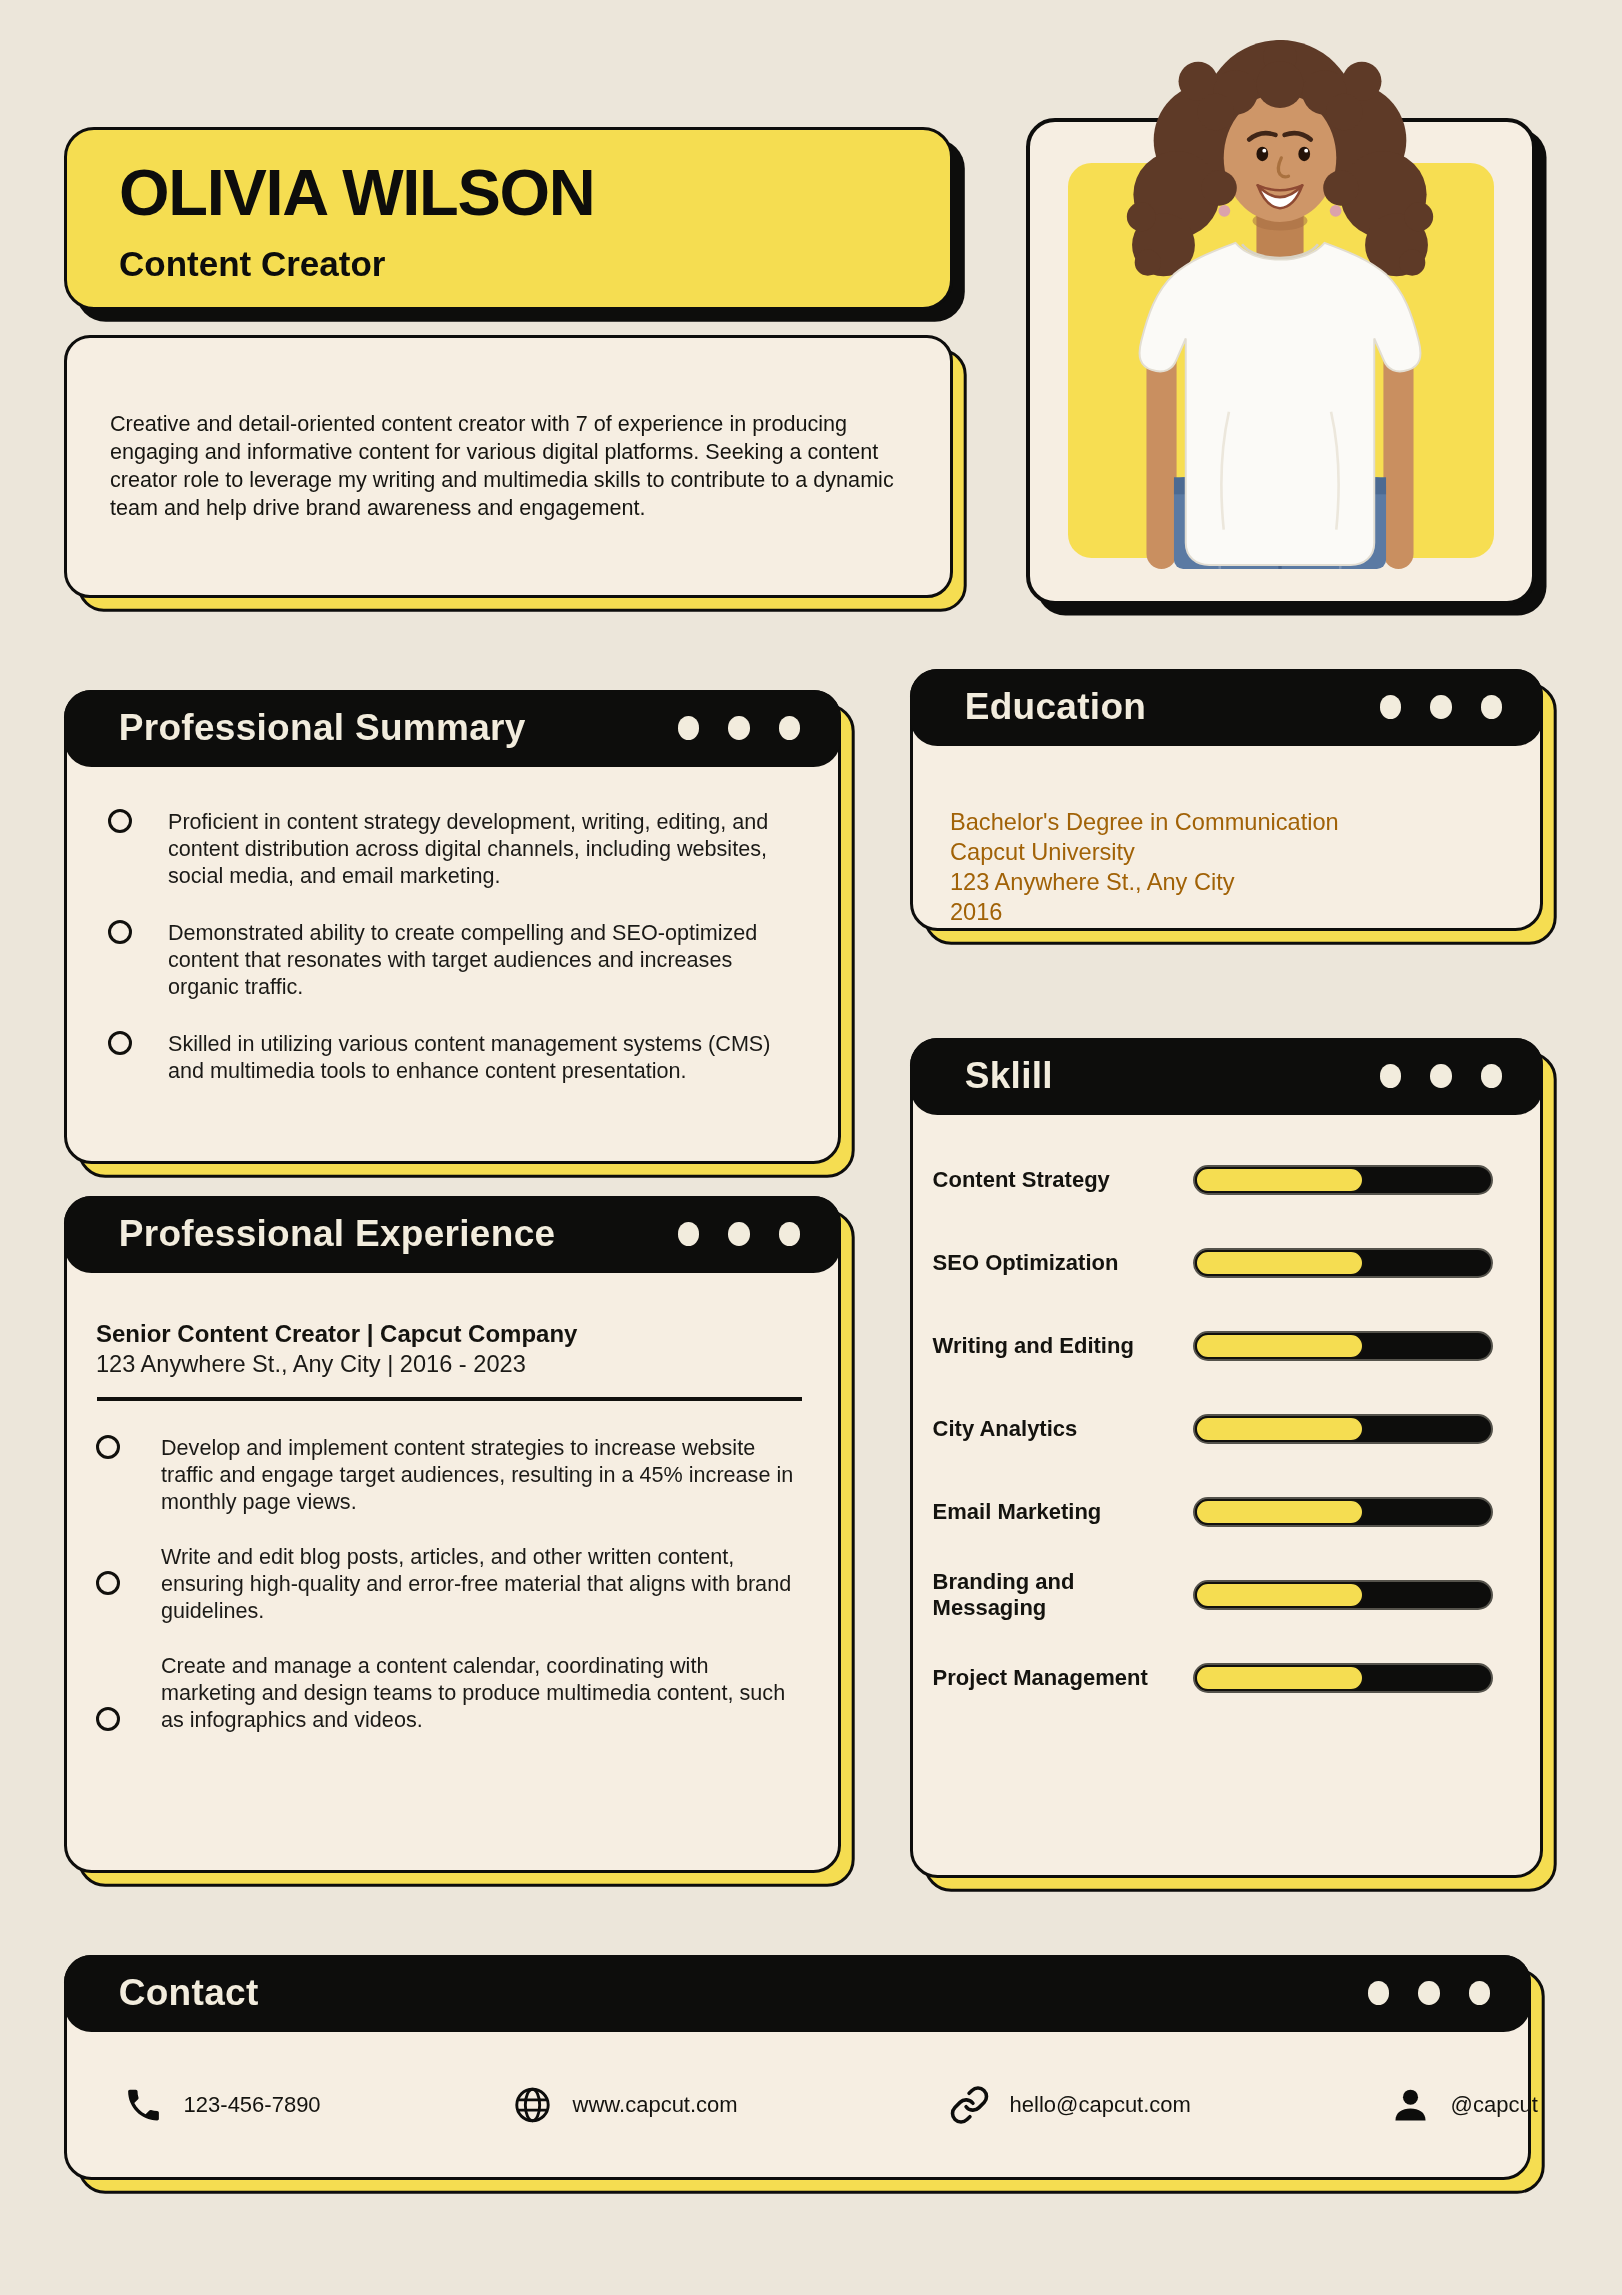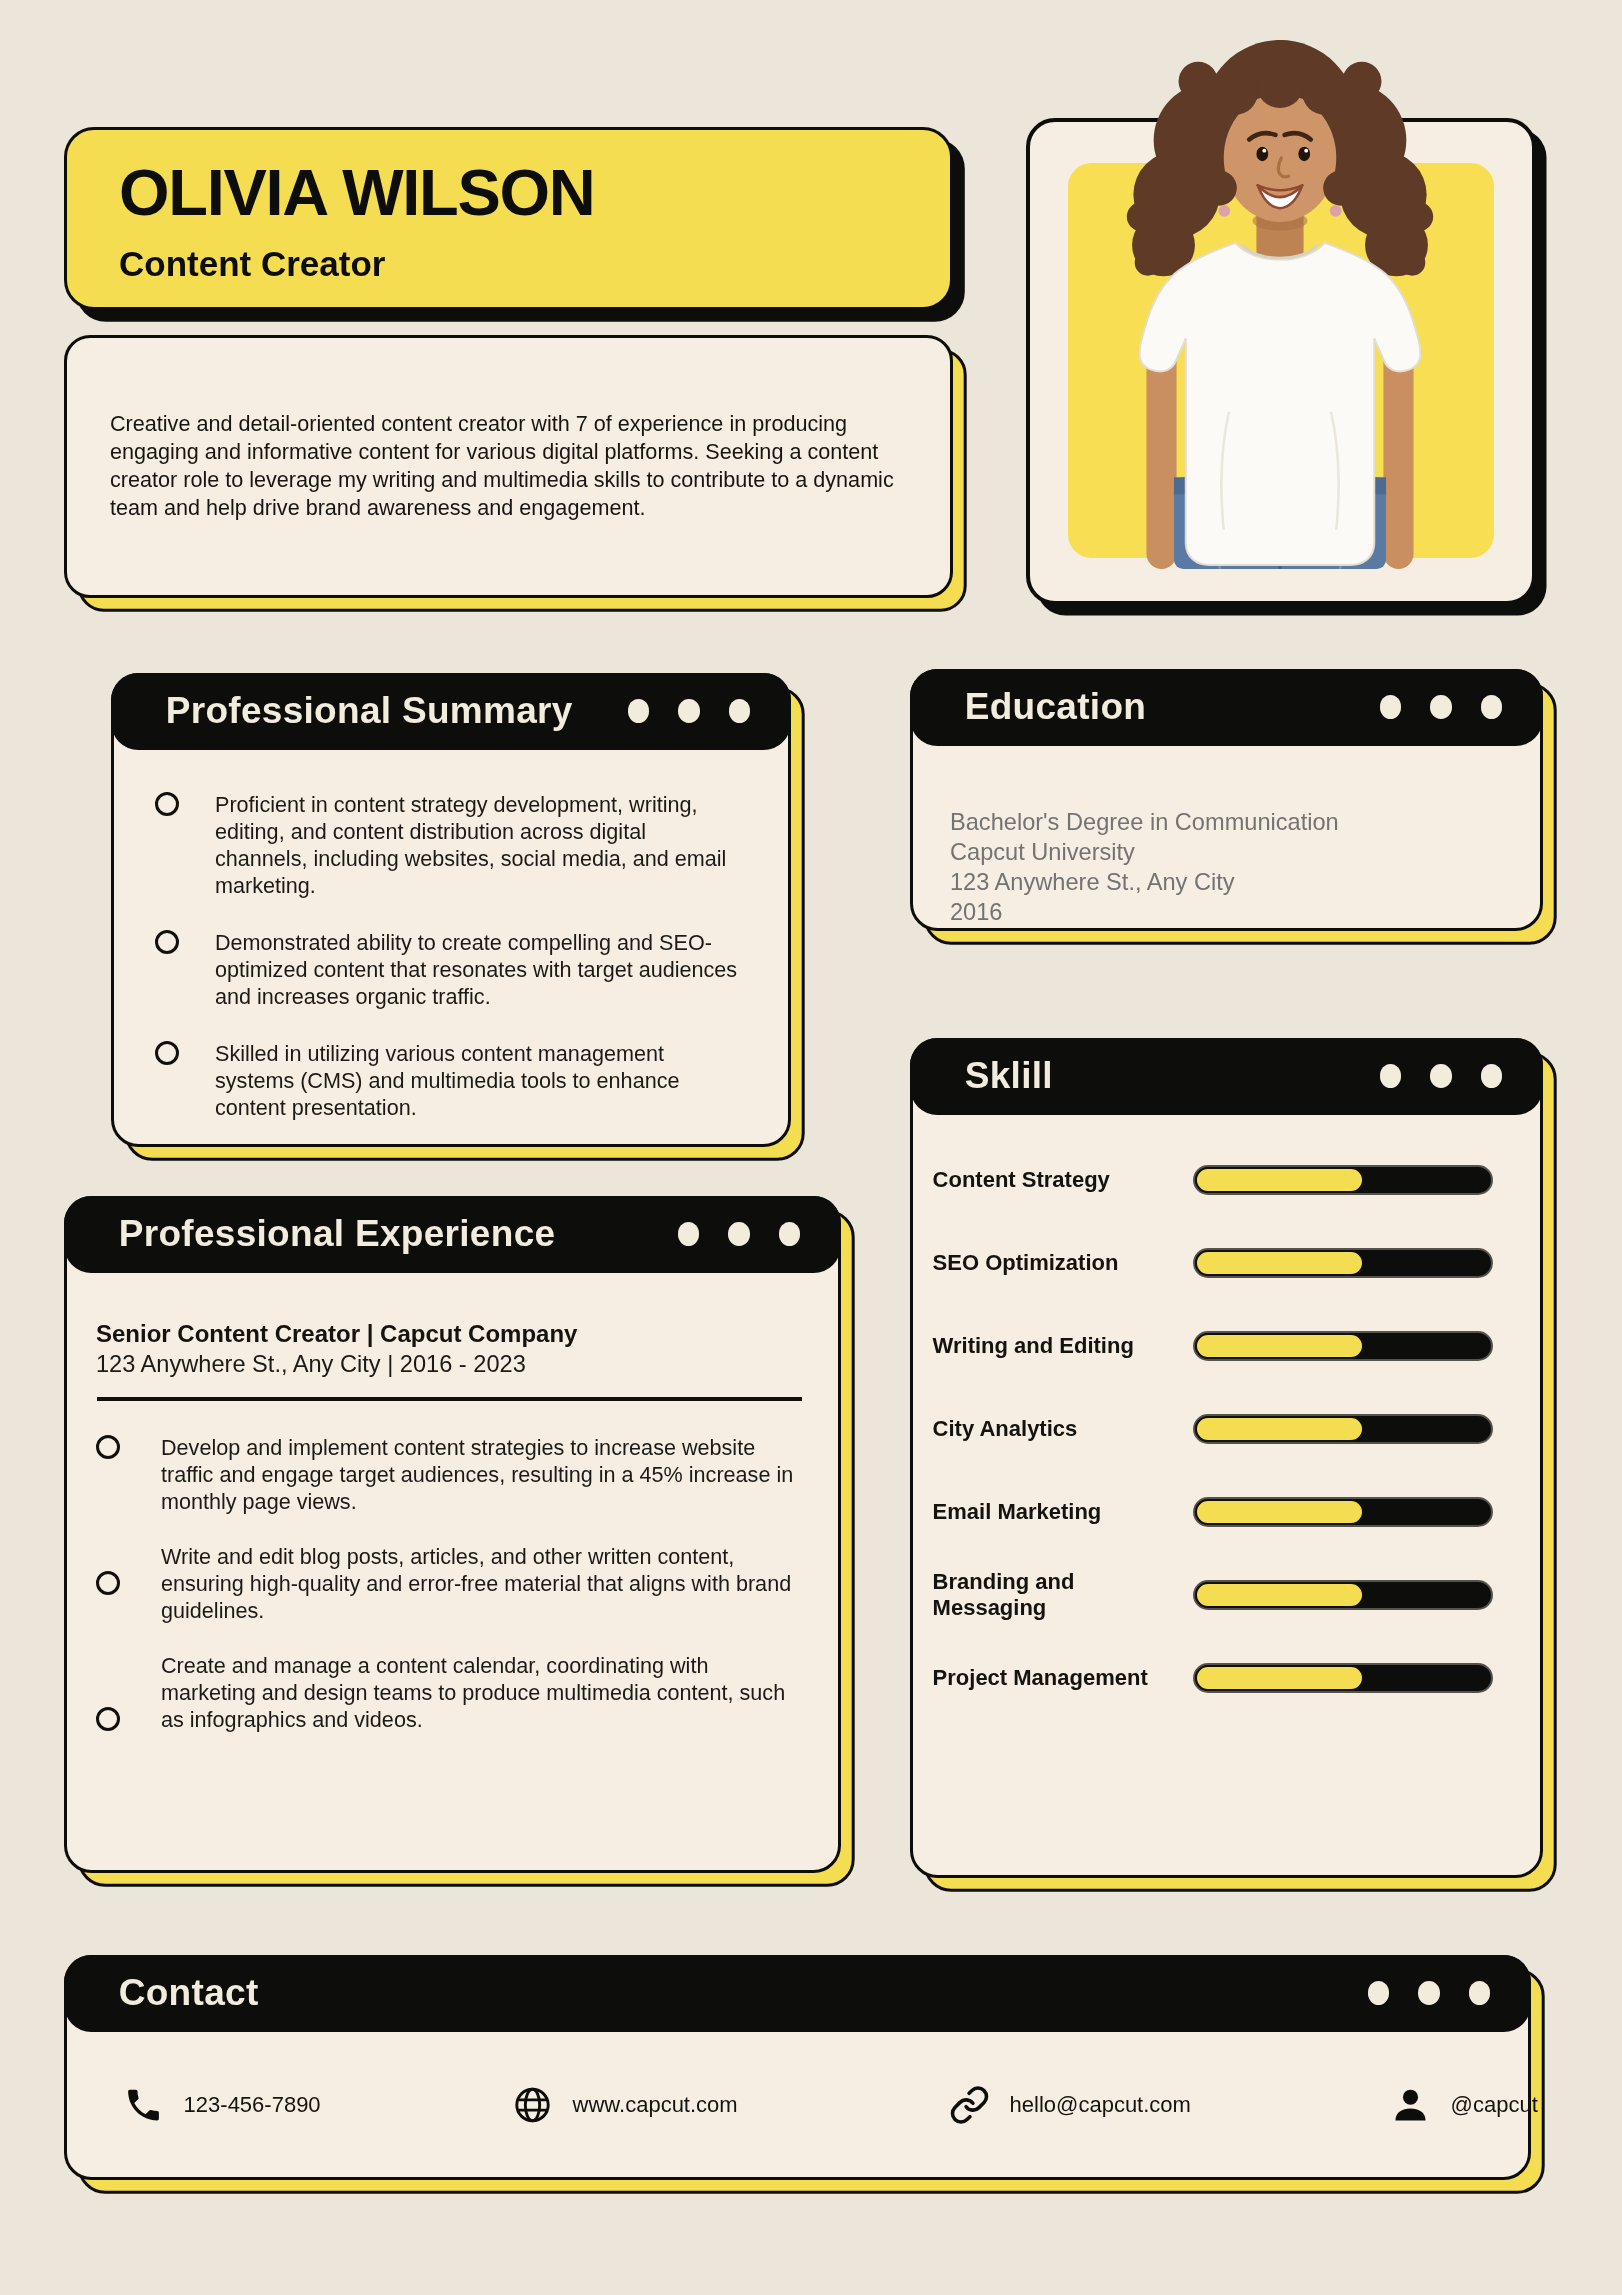--- a/index.html
+++ b/index.html
@@ -50,39 +50,39 @@
     position:absolute; left:-3.3px; right:-3.3px; top:-3.3px; height:77px;
     background:#0D0D0C; border-radius:27.5px;
     display:flex; align-items:center; justify-content:space-between;
     padding:0 41px 0 55px;
   }
   .whead .wtitle{ font-size:37px; font-weight:700; color:#F2ECDD; letter-spacing:0.3px; white-space:nowrap;}
   .dots{ display:flex; gap:29px; }
   .dot{ width:21.6px; height:23.6px; border-radius:50%; background:#F2ECDD; }
   .wbody{ position:absolute; left:0; right:0; top:74px; bottom:0; }
   
-  #ps-window{ left:64px; top:673px; width:680px; height:474px;margin-left:47px; }
+  #ps-window{ left:64px; top:690px; width:777px; height:474px; }
   #edu-window{ left:910px; top:669px; width:633px; height:262px; }
   #skill-window{ left:910px; top:1038px; width:633px; height:840px; }
   #exp-window{ left:64px; top:1196px; width:777px; height:677px; }
   #contact-window{ left:64px; top:1955px; width:1467px; height:225px; }
   
   .bullets{ display:flex; flex-direction:column; }
   .bullet{ display:flex; }
   .bcircle{
     flex:0 0 auto; width:24px; height:24px; border:3.9px solid #11100D;
     border-radius:50%; background:transparent;
   }
   .btext{ font-size:21.6px; line-height:27px; color:#1B1A17; }
   #ps-window .wbody{ padding:41px 46px 0 41px; }
   #ps-window .bullet{ gap:36px; margin-bottom:30px; align-items:flex-start; }
   #ps-window .bcircle{ margin-top:1.3px; }
   
   #edu-window .wbody{ padding:61px 33px 0 37px; }
-  #edu-window .eline{ font-size:23.6px; line-height:30px; color:#737373; }
+  #edu-window .eline{ font-size:23.6px; line-height:30px; color:#a16207; }
   
   #skill-window .wbody{ padding:49px 47px 0 19.6px; display:flex; flex-direction:column; gap:52px; }
   .skill-row{ display:flex; align-items:center; justify-content:space-between; height:31px; }
   .skill-label{ font-size:22px; font-weight:700; color:#14130F; }
   .skill-bar{
     flex:0 0 auto; width:300px; height:30px; background:#0D0D0C;
     border:2px solid #55534C; border-radius:17px; position:relative; overflow:hidden;
   }
   .skill-fill{
     position:absolute; left:0; top:0; height:100%; width:57%;

